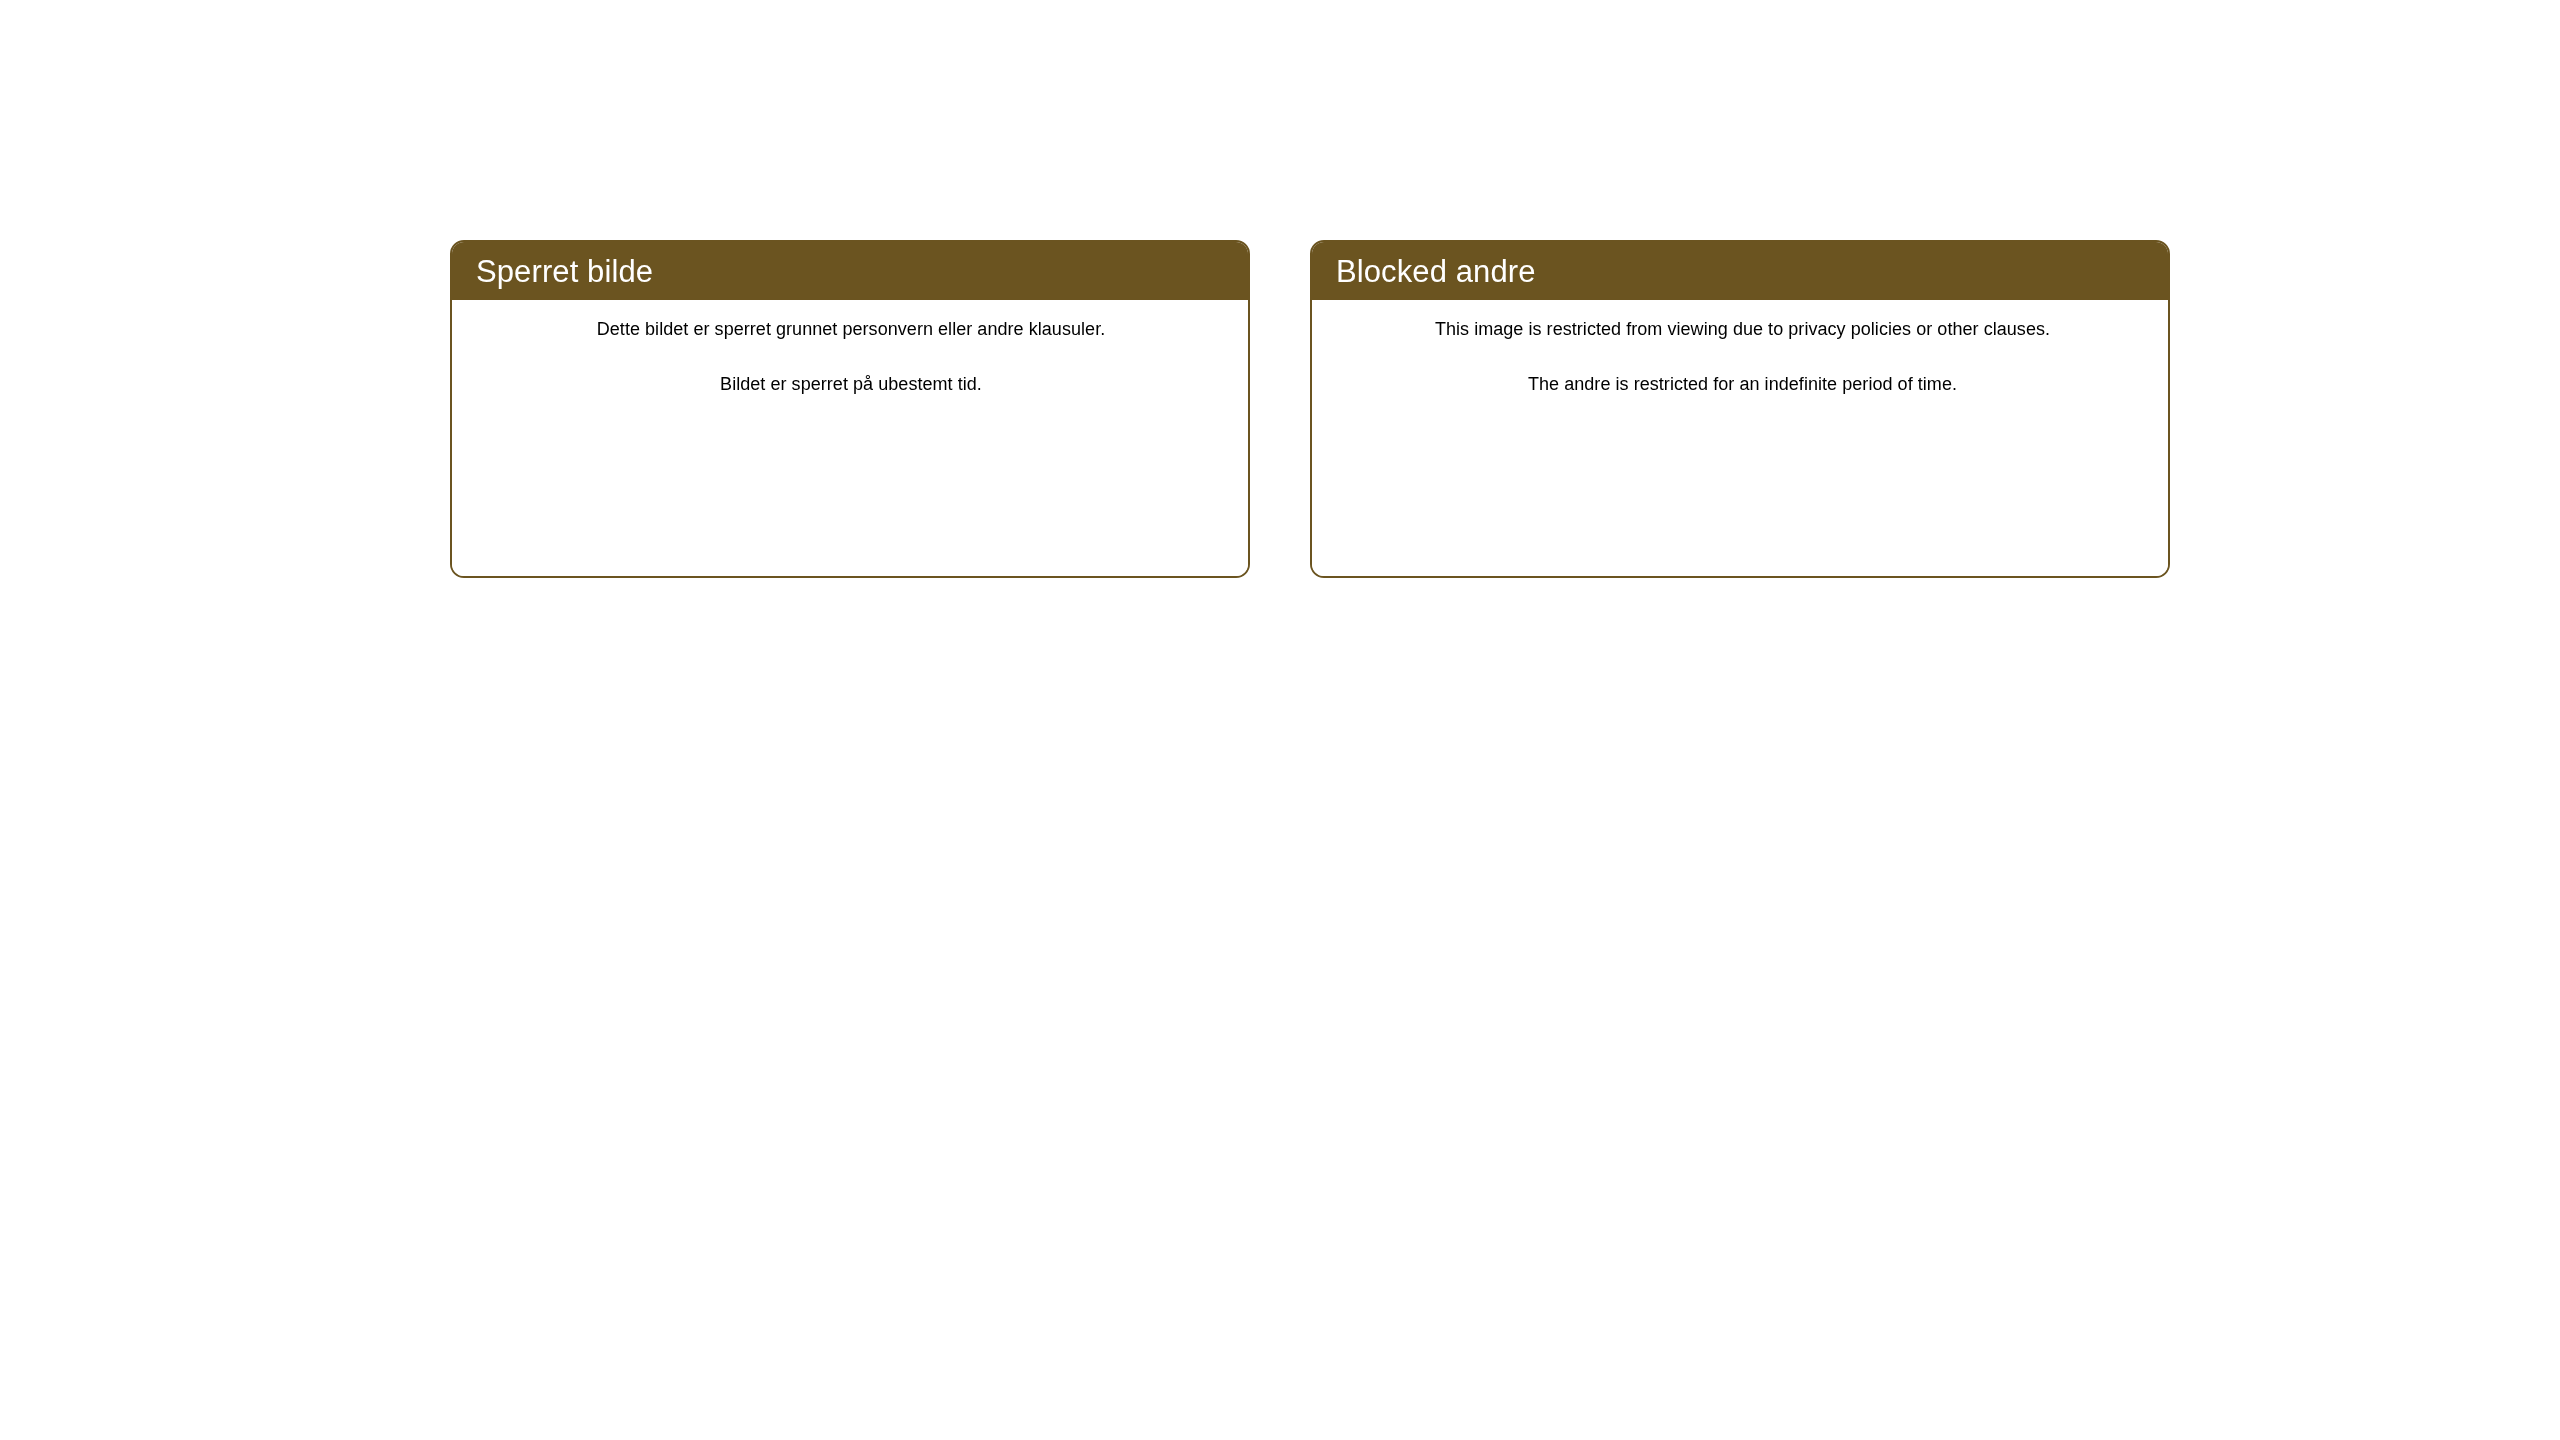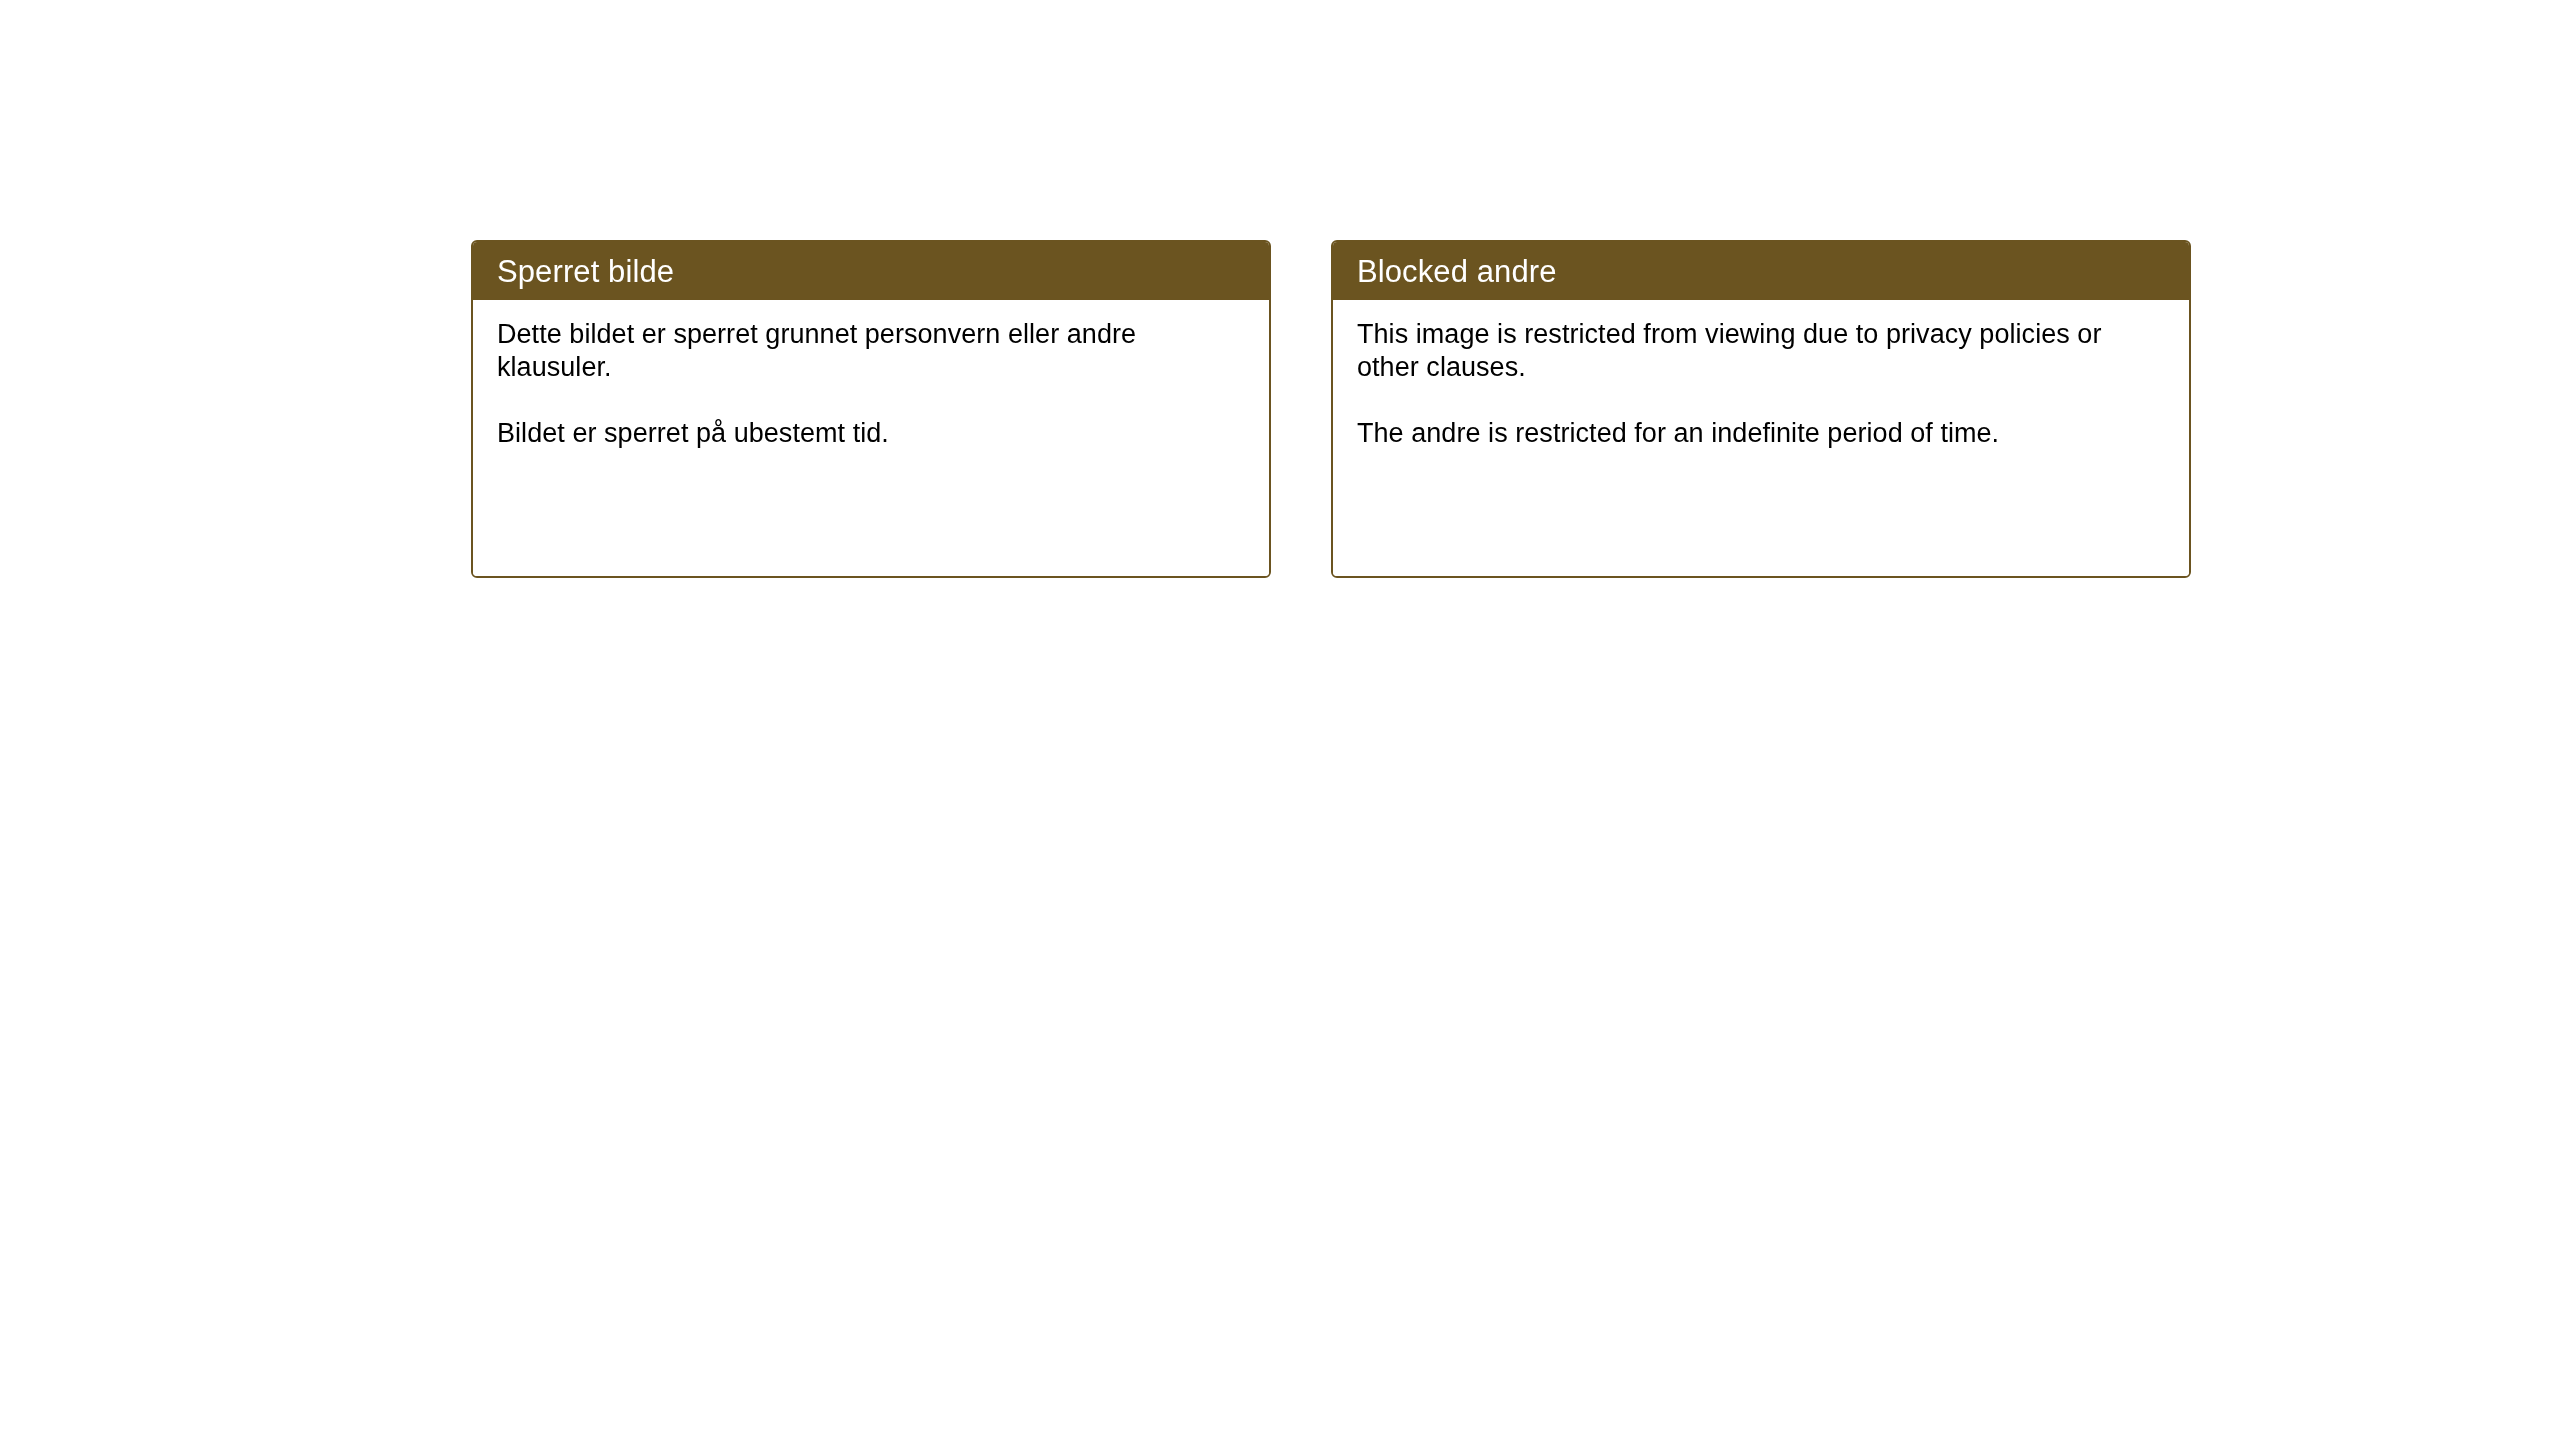--- a/index.html
+++ b/index.html
@@ -21,25 +21,24 @@
     height: 1440px;
     background: #ffffff;
   }
 
   
   .notice-card {
     position: absolute;
     box-sizing: border-box;
     background: #ffffff;
     border: 2px solid #6b5420;
-    border-radius: 6px;
+    border-radius: 14px;
     overflow: hidden;
     display: flex;
     flex-direction: column;
-    margin-left: 21px;
   }
 
   .notice-card.left  { left: 450px;  top: 240px; width: 800px; height: 338px; }
   .notice-card.right { left: 1310px; top: 240px; width: 860px; height: 338px; }
 
   
   .card-header {
     flex: 0 0 auto;
     height: 58px;
     background: #6b5420;
@@ -64,24 +63,25 @@
     flex: 1 1 auto;
     padding: 18px 22px 0 24px;
     box-sizing: border-box;
     background: #ffffff;
   }
 
   .card-paragraph {
     margin: 0;
     color: #000000;
     font-family: "Liberation Sans", sans-serif;
-    font-size: 27px;
+    font-size: 18px;
     font-weight: 400;
     line-height: 1.23;
     letter-spacing: 0.05px;
+    text-align: center;
   }
 
   .card-paragraph + .card-paragraph {
     margin-top: 33px;
   }
 
   .notice-card.right .card-body { padding-left: 24px; padding-right: 19px; }
 </style>
 </head>
 <body>

